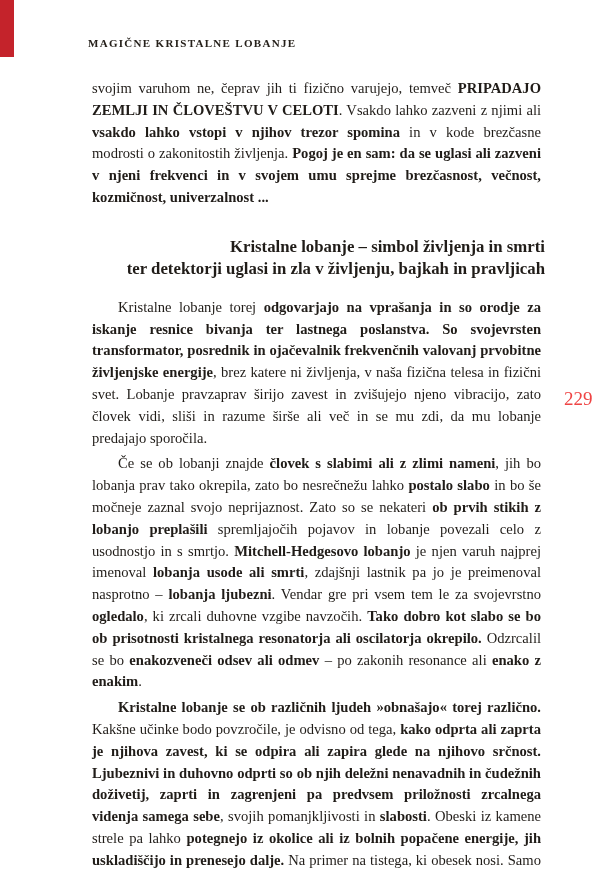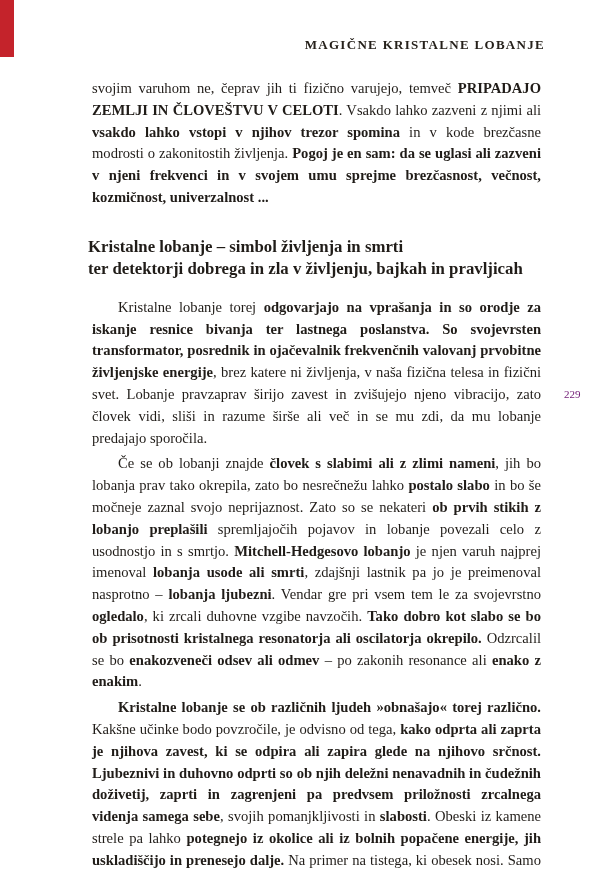--- a/index.html
+++ b/index.html
@@ -13,66 +13,66 @@
   }
   .page { position: absolute; inset: 0; background: #ffffff; }
 
   .tab-marker {
     position: absolute; left: 0; top: 0;
     width: 14px; height: 57px;
   }
 
   .running-header {
     position: absolute; left: 88px; top: 37px; width: 457px;
-    text-align: right;
-    font-size: 13px; font-weight: 700;
+    text-align: left;
+    font-size: 11px; font-weight: 700;
     letter-spacing: 1.3px;
     color: #26211b;
   }
 
   .text-column {
     position: absolute; left: 88px; top: 74px; width: 457px;
     font-size: 14.6px; line-height: 21.8px;
     text-align: justify;
   }
 
   .para { margin: 4px; }
   .para.indent { text-indent: 26px; }
   .para b { font-weight: 700; }
 
   .section-heading {
     margin: 27px 0 16px 0;
     font-size: 16.8px; line-height: 22.5px;
-    font-weight: 700; text-align: left;
+    font-weight: 700; text-align: right;
     color: #201c18;
   }
 
   .page-number {
     position: absolute; left: 564px; top: 388px;
-    font-size: 11px; color: #701a75;
+    font-size: 19px; color: #ef4444;
   }
 </style>
 </head>
 <body>
 
 <div class="page">
 
   <div class="tab-marker" style="background: rgb(196, 35, 43);"></div>
 
   <div class="running-header">MAGIČNE KRISTALNE LOBANJE</div>
 
   <div class="text-column">
 
     <div id="intro-slot">
         <p class="para"><span>svojim varuhom ne, čeprav jih ti fizično varujejo, temveč </span><b>PRIPADAJO ZEMLJI IN ČLOVEŠTVU V CELOTI</b><span>. Vsakdo lahko zazveni z njimi ali </span><b>vsakdo lahko vstopi v njihov trezor spomina</b><span> in v kode brezčasne modrosti o zakonitostih življenja. </span><b>Pogoj je en sam: da se uglasi ali zazveni v njeni frekvenci in v svojem umu sprejme brezčasnost, večnost, kozmičnost, univerzalnost ...</b></p>
       </div>
 
     <h2 class="section-heading">
       <div>Kristalne lobanje – simbol življenja in smrti</div>
-      <div>ter detektorji dobrega in zla v življenju, bajkah in pravljicah</div>
+      <div>ter detektorji uglasi in zla v življenju, bajkah in pravljicah</div>
     </h2>
 
     <div id="paras-slot">
         <p class="para indent"><span>Kristalne lobanje torej </span><b>odgovarjajo na vprašanja in so orodje za iskanje resnice bivanja ter lastnega poslanstva. So svojevrsten transformator, posrednik in ojačevalnik frekvenčnih valovanj prvobitne življenjske energije</b><span>, brez katere ni življenja, v naša fizična telesa in fizični svet. Lobanje pravzaprav širijo zavest in zvišujejo njeno vibracijo, zato človek vidi, sliši in razume širše ali več in se mu zdi, da mu lobanje predajajo sporočila.</span></p>
         <p class="para indent"><span>Če se ob lobanji znajde </span><b>človek s slabimi ali z zlimi nameni</b><span>, jih bo lobanja prav tako okrepila, zato bo nesrečnežu lahko </span><b>postalo slabo</b><span> in bo še močneje zaznal svojo neprijaznost. Zato so se nekateri </span><b>ob prvih stikih z lobanjo preplašili</b><span> spremljajočih pojavov in lobanje povezali celo z usodnostjo in s smrtjo. </span><b>Mitchell-Hedgesovo lobanjo</b><span> je njen varuh najprej imenoval </span><b>lobanja usode ali smrti</b><span>, zdajšnji lastnik pa jo je preimenoval nasprotno – </span><b>lobanja ljubezni</b><span>. Vendar gre pri vsem tem le za svojevrstno </span><b>ogledalo</b><span>, ki zrcali duhovne vzgibe navzočih. </span><b>Tako dobro kot slabo se bo ob prisotnosti kristalnega resonatorja ali oscilatorja okrepilo.</b><span> Odzrcalil se bo </span><b>enakozveneči odsev ali odmev</b><span> – po zakonih resonance ali </span><b>enako z enakim</b><span>.</span></p>
         <p class="para indent"><b>Kristalne lobanje se ob različnih ljudeh »obnašajo« torej različno.</b><span> Kakšne učinke bodo povzročile, je odvisno od tega, </span><b>kako odprta ali zaprta je njihova zavest, ki se odpira ali zapira glede na njihovo srčnost. Ljubeznivi in duhovno odprti so ob njih deležni nenavadnih in čudežnih doživetij, zaprti in zagrenjeni pa predvsem priložnosti zrcalnega videnja samega sebe</b><span>, svojih pomanjkljivosti in </span><b>slabosti</b><span>. Obeski iz kamene strele pa lahko </span><b>potegnejo iz okolice ali iz bolnih popačene energije, jih uskladiščijo in prenesejo dalje.</b><span> Na primer na tistega, ki obesek nosi. Samo enkrat sem naredila to napako. Na sebi sem imela kristalno solzico tudi ponoči. Zraven je ležal bolnik. Na srečo sem začutila, kako se njegova bolezen prenaša v kristal in vame, ter takoj pričela z očiščevanjem. Bolje je, da se odrečemo nošenju nakita iz čistega kvarca, saj bi ga morali očistiti vsako uro.</span></p>
       </div>
 
   </div>
 

